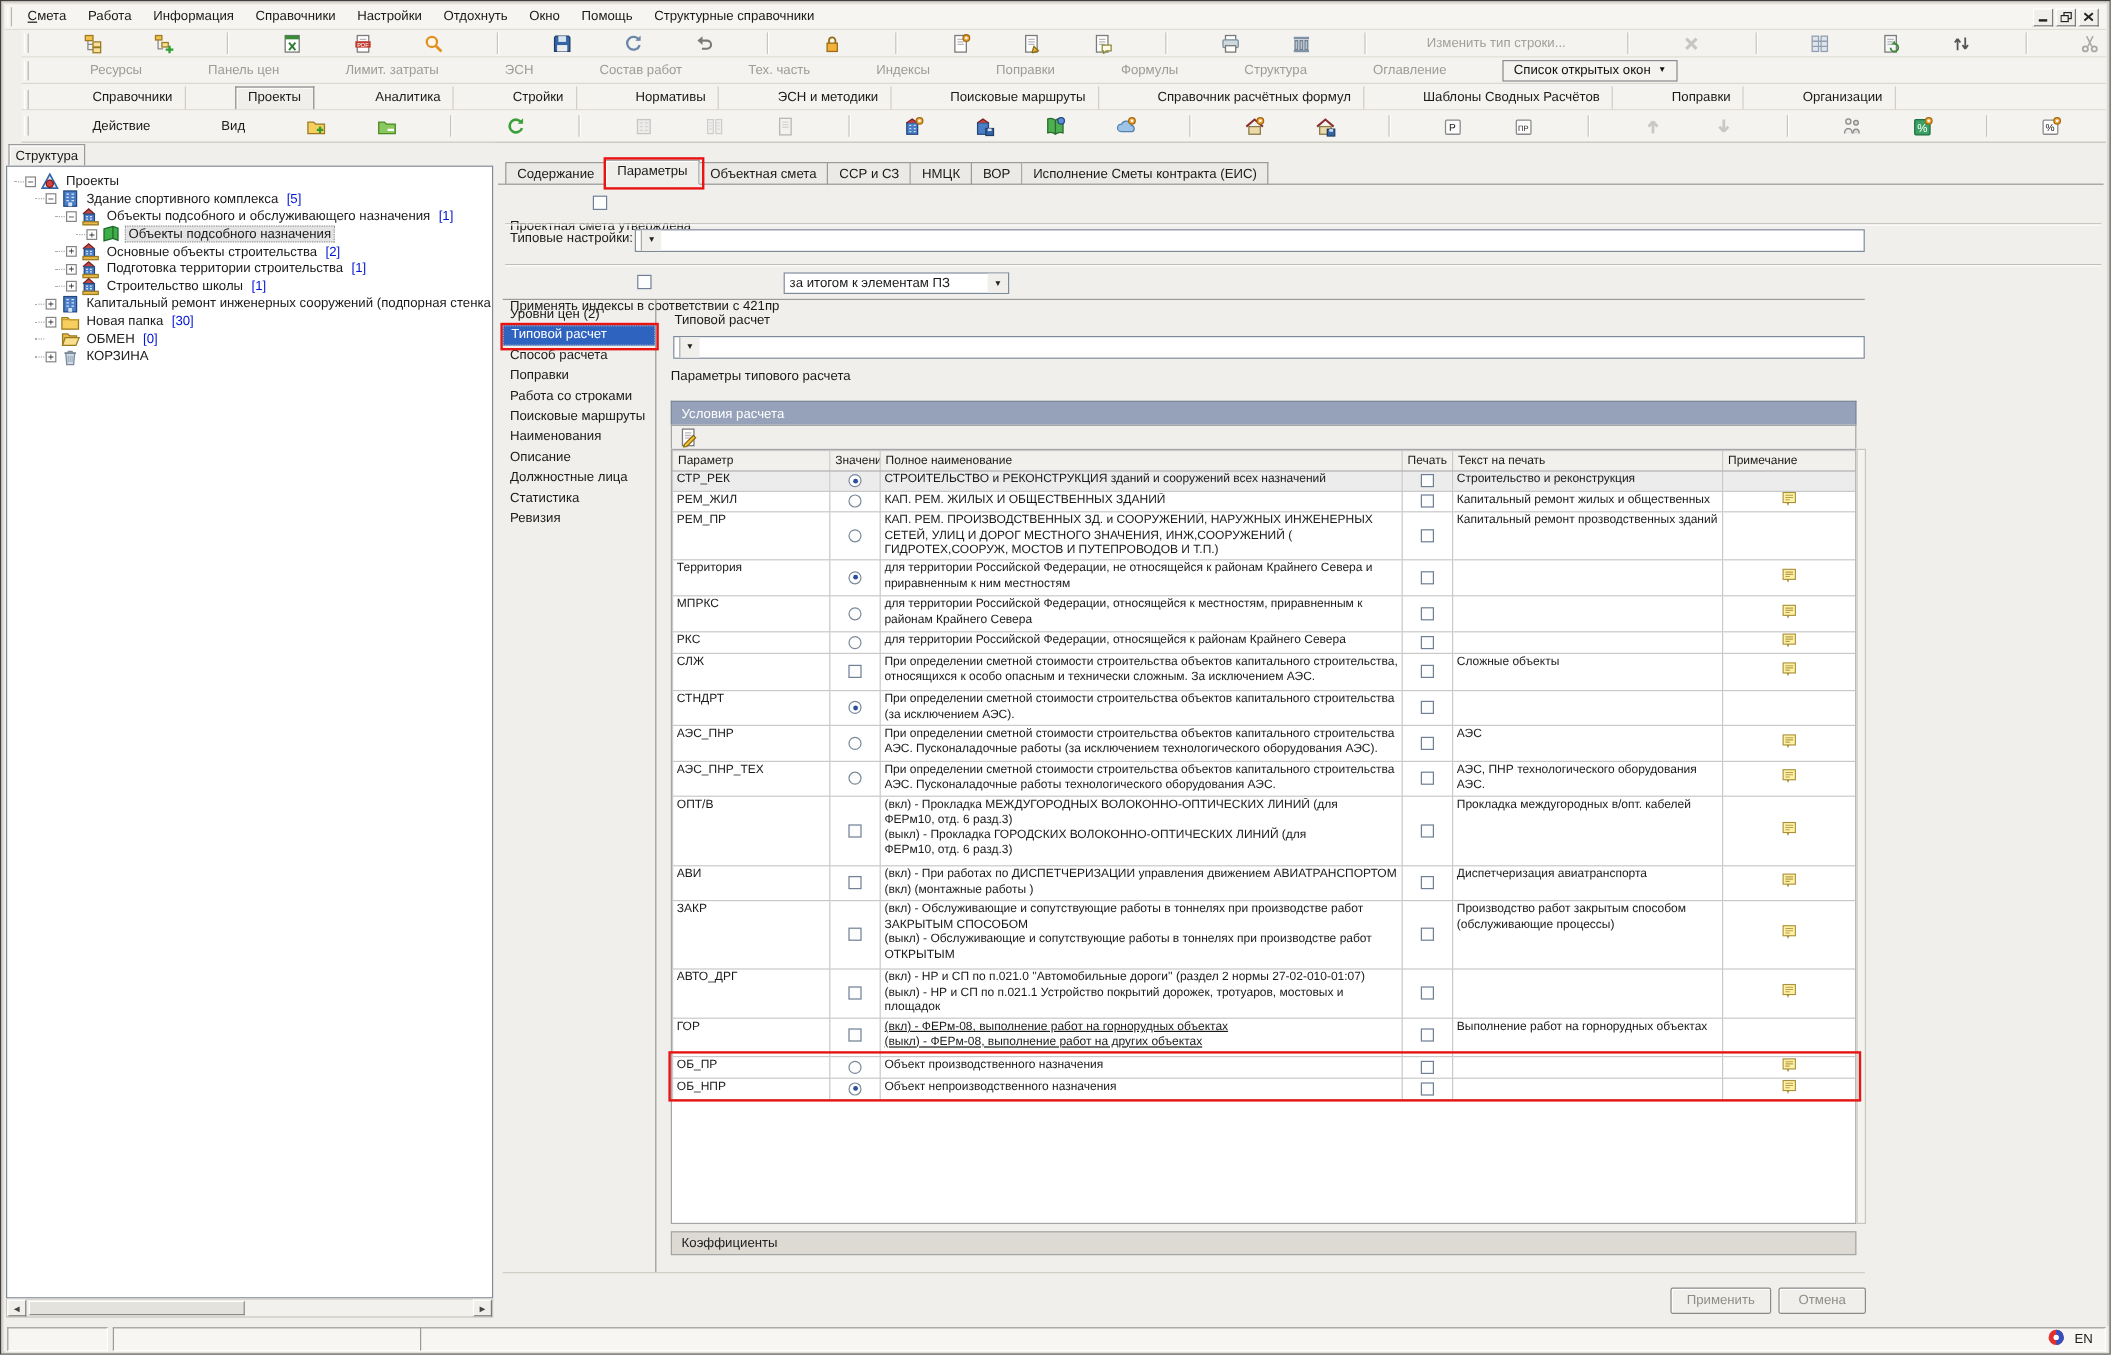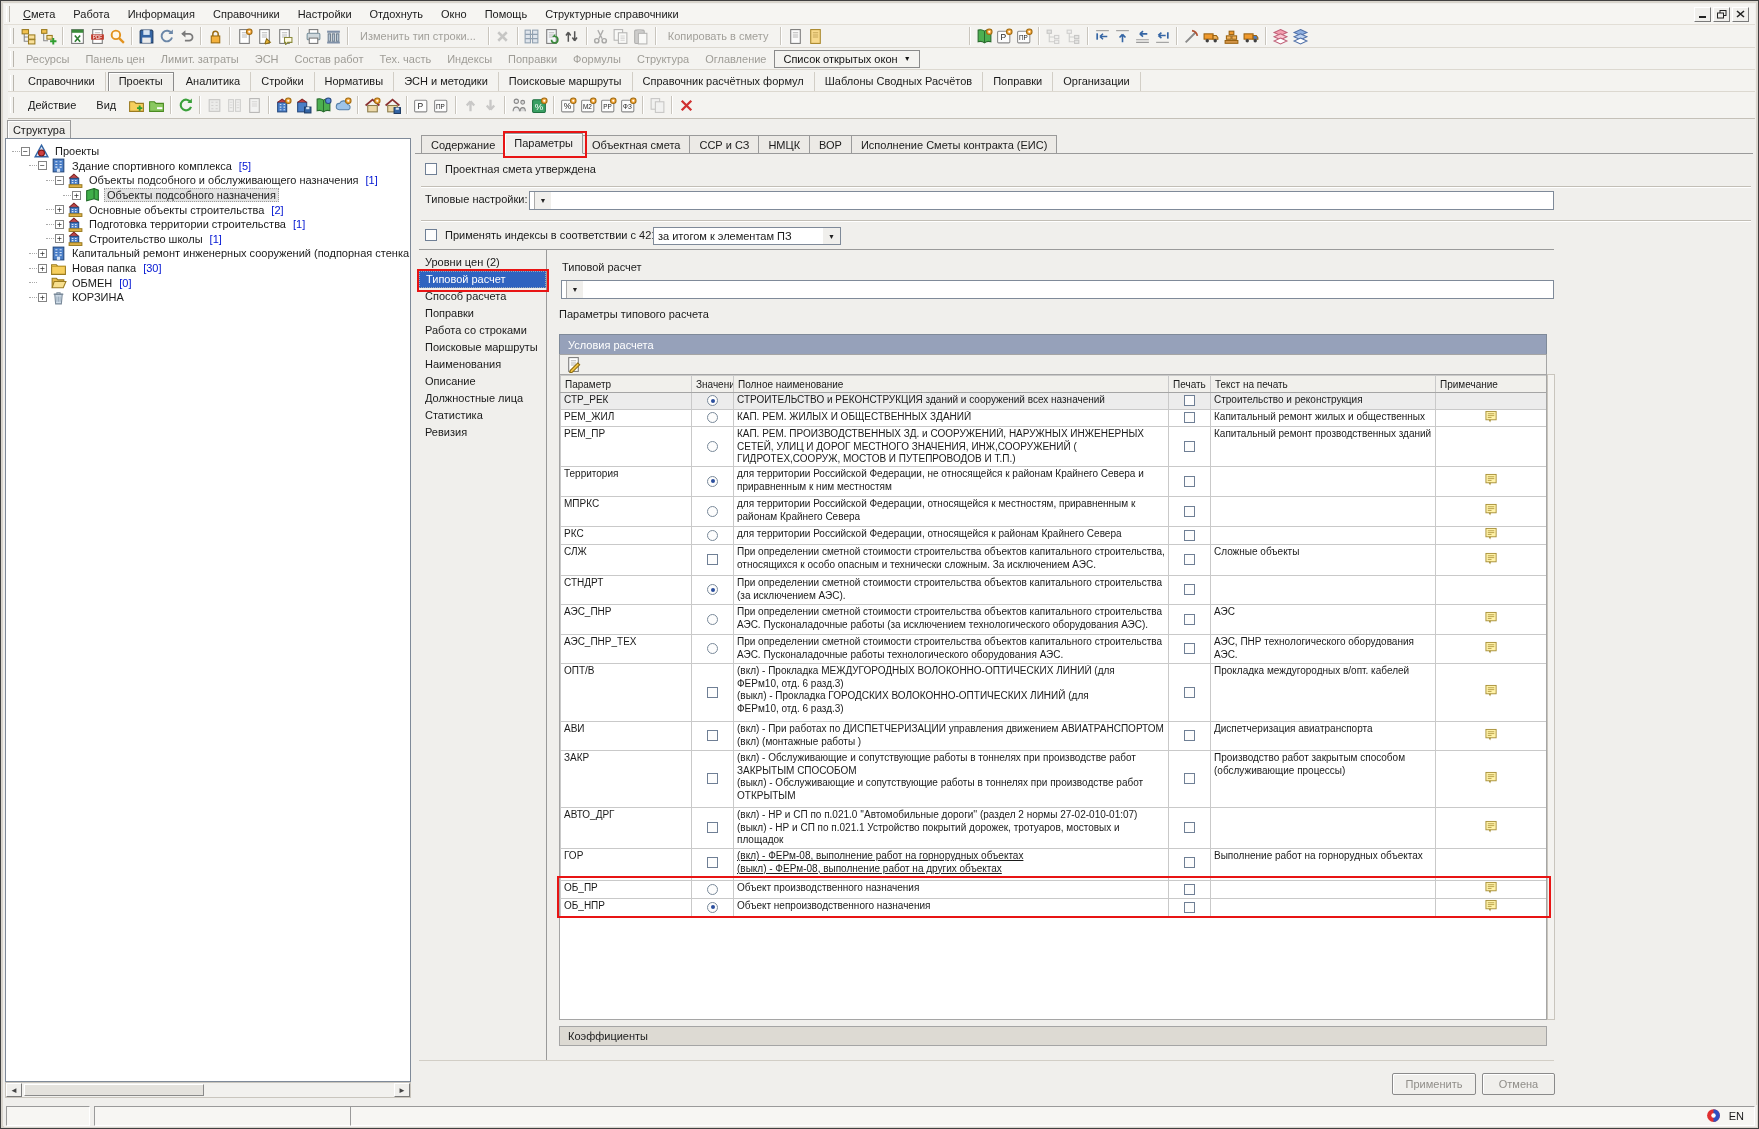--- a/index.html
+++ b/index.html
@@ -9,21 +9,21 @@
        border:1px solid #404040;box-shadow:inset 0 0 0 2px #d9d5cd;overflow:hidden;}
   .abs{position:absolute;}
   .grip{width:4px;height:16px;border-left:1px solid #fff;border-right:1px solid #b9b5ad;margin:0 4px 0 2px;flex:0 0 auto;}
   .tsep{width:1px;height:18px;background:#c9c5bd;box-shadow:1px 0 0 #fff;margin:0 4px;flex:0 0 auto;}
   
   #menubar{top:3px;left:3px;right:3px;height:21px;background:#f6f5f2;display:flex;align-items:center;border-bottom:1px solid #e2ded6;}
   .menuitem{padding:2px 9px;cursor:default;}
   .wbtns{margin-left:auto;display:flex;gap:2px;padding-right:6px;}
   .wbtn{width:17px;height:15px;background:#f0efec;border:1px solid;border-color:#fff #7a7a7a #7a7a7a #fff;display:flex;align-items:center;justify-content:center;}
   
-  .tbrow{left:7px;right:3px;display:flex;align-items:center;background:#f4f3f0;border-bottom:1px solid #dcd8d0;}
+  .tbrow{left:17px;right:3px;display:flex;align-items:center;background:#f4f3f0;border-bottom:1px solid #dcd8d0;gap:39px;}
   #tb1{top:24px;height:23px;}
   .tbi{width:20px;height:20px;display:inline-flex;align-items:center;justify-content:center;flex:0 0 auto;border:1px solid transparent;}
   .tbi.dis{filter:grayscale(1);opacity:.5;}
   .tlabel{color:#a2a09a;padding:0 8px;white-space:nowrap;}
   .tspacer{flex:0 0 auto;}
   
   #panelbar{top:47px;height:22px;}
   .plabel{color:#9e9c96;padding:0 8px;white-space:nowrap;}
   #open-windows{display:flex;align-items:center;gap:6px;border:1px solid #8a8a8a;background:#f4f3f0;padding:1px 8px;height:18px;color:#111;}
   
@@ -48,21 +48,21 @@
   .sbtn{width:16px;height:14px;background:#f0efec;border:1px solid;border-color:#fff #7a7a7a #7a7a7a #fff;font-size:8px;display:flex;align-items:center;justify-content:center;color:#444;flex:0 0 auto;}
   #hthumb{width:180px;height:12px;background:#e4e2dd;border:1px solid;border-color:#fff #8a8a8a #8a8a8a #fff;margin-left:2px;}
   
   #rightpanel{top:118px;left:414px;width:1342px;height:980px;}
   #rtabs{position:absolute;top:14px;left:6px;height:21px;display:flex;align-items:flex-end;}
   .rtab{padding:3px 9px;border:1px solid #9a9a9a;border-left:none;background:#eceae6;white-space:nowrap;height:19px;}
   .rtab:first-child{border-left:1px solid #9a9a9a;}
   .rtab.active{background:#f0efec;height:21px;border-bottom:1px solid #f0efec;box-shadow:inset 1px 1px 0 #fff;}
   #rtabs-baseline{position:absolute;top:34px;left:0;right:4px;border-bottom:1px solid #9a9a9a;}
   .chk{width:12px;height:12px;background:#fdfdfd;border:1px solid #6f7f95;display:inline-block;flex:0 0 auto;}
-  .rowline{position:absolute;display:flex;align-items:center;gap:8px;}
+  .rowline{position:absolute;display:flex;align-items:center;gap:8px;flex-direction:column;}
   .etch{position:absolute;height:2px;border-top:1px solid #c2beb6;border-bottom:1px solid #fff;}
   .combo{background:#fff;border:1px solid #7f8a99;height:19px;display:flex;align-items:center;padding-left:4px;}
   .combo .cval{flex:1 1 auto;white-space:nowrap;overflow:hidden;}
   .cbtn{width:17px;height:100%;background:#f0efec;border-left:1px solid #aaa;display:flex;align-items:center;justify-content:center;font-size:7px;color:#222;flex:0 0 auto;}
   #paramarea{position:absolute;top:130px;left:4px;width:1135px;height:812px;border-top:1px solid #9a9a9a;border-bottom:1px solid #d2cec6;}
   #catlist{position:absolute;top:0;left:0;width:128px;height:100%;border-right:1px solid #9a9a9a;padding-top:4px;}
   .citem{height:17px;line-height:17px;padding-left:6px;white-space:nowrap;}
   .citem.sel{background:#2f63c0;color:#fff;border:1px dotted #9ab;line-height:15px;}
   #pcontent{position:absolute;top:0;left:129px;right:0;height:100%;}
   #tc-label{position:absolute;top:11px;left:14px;}

